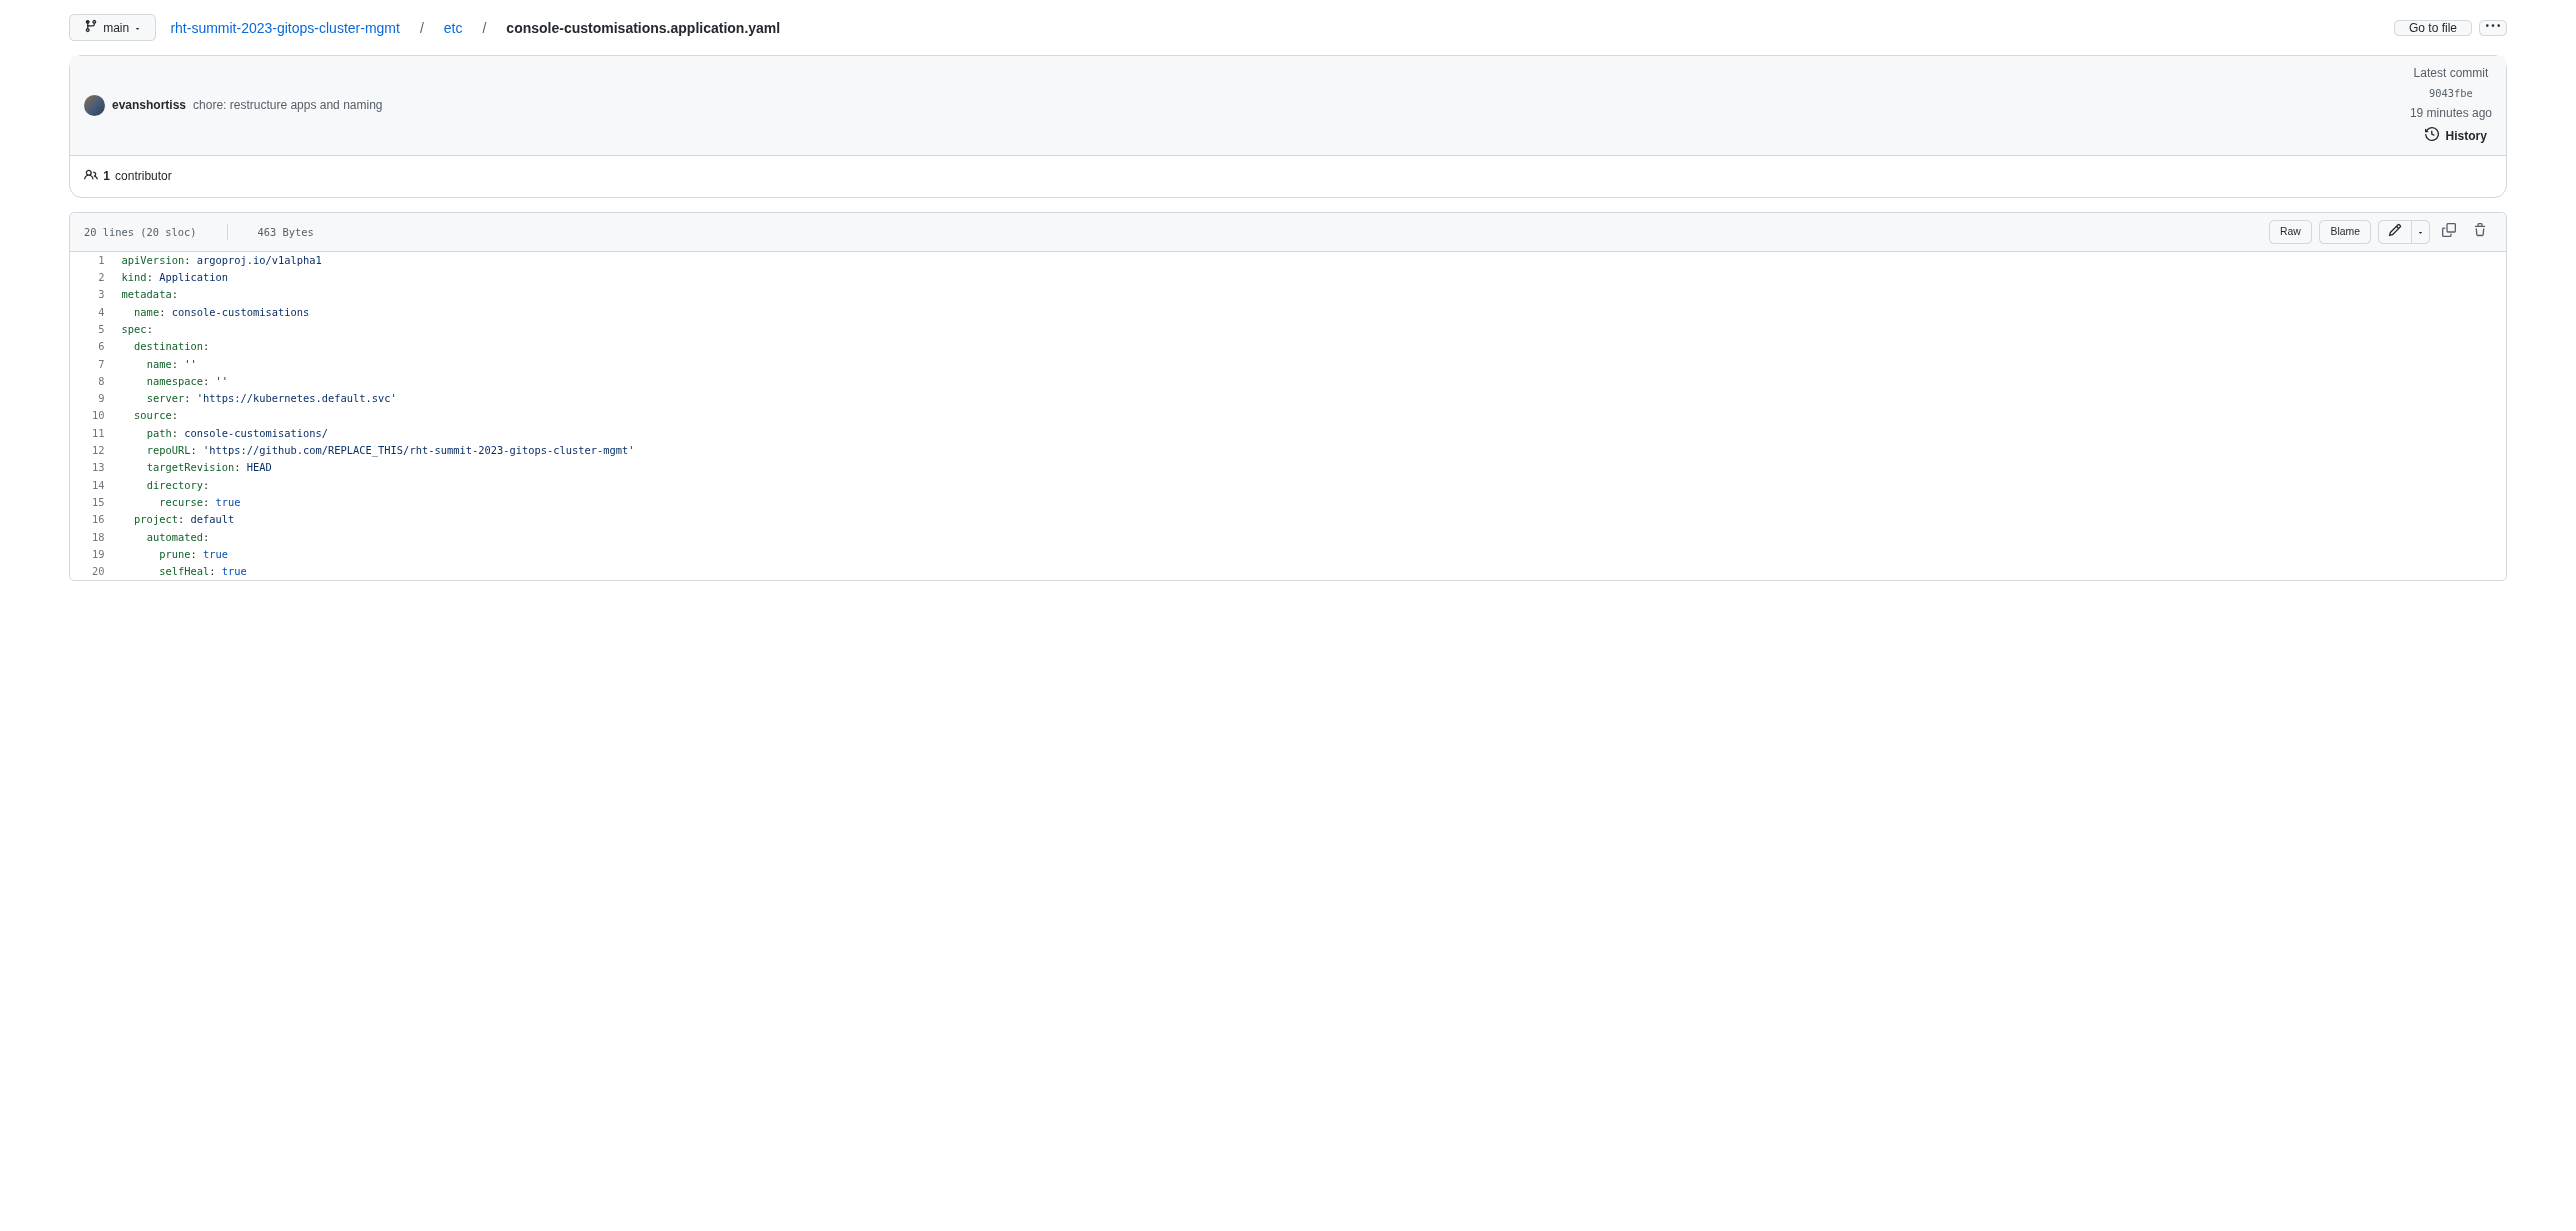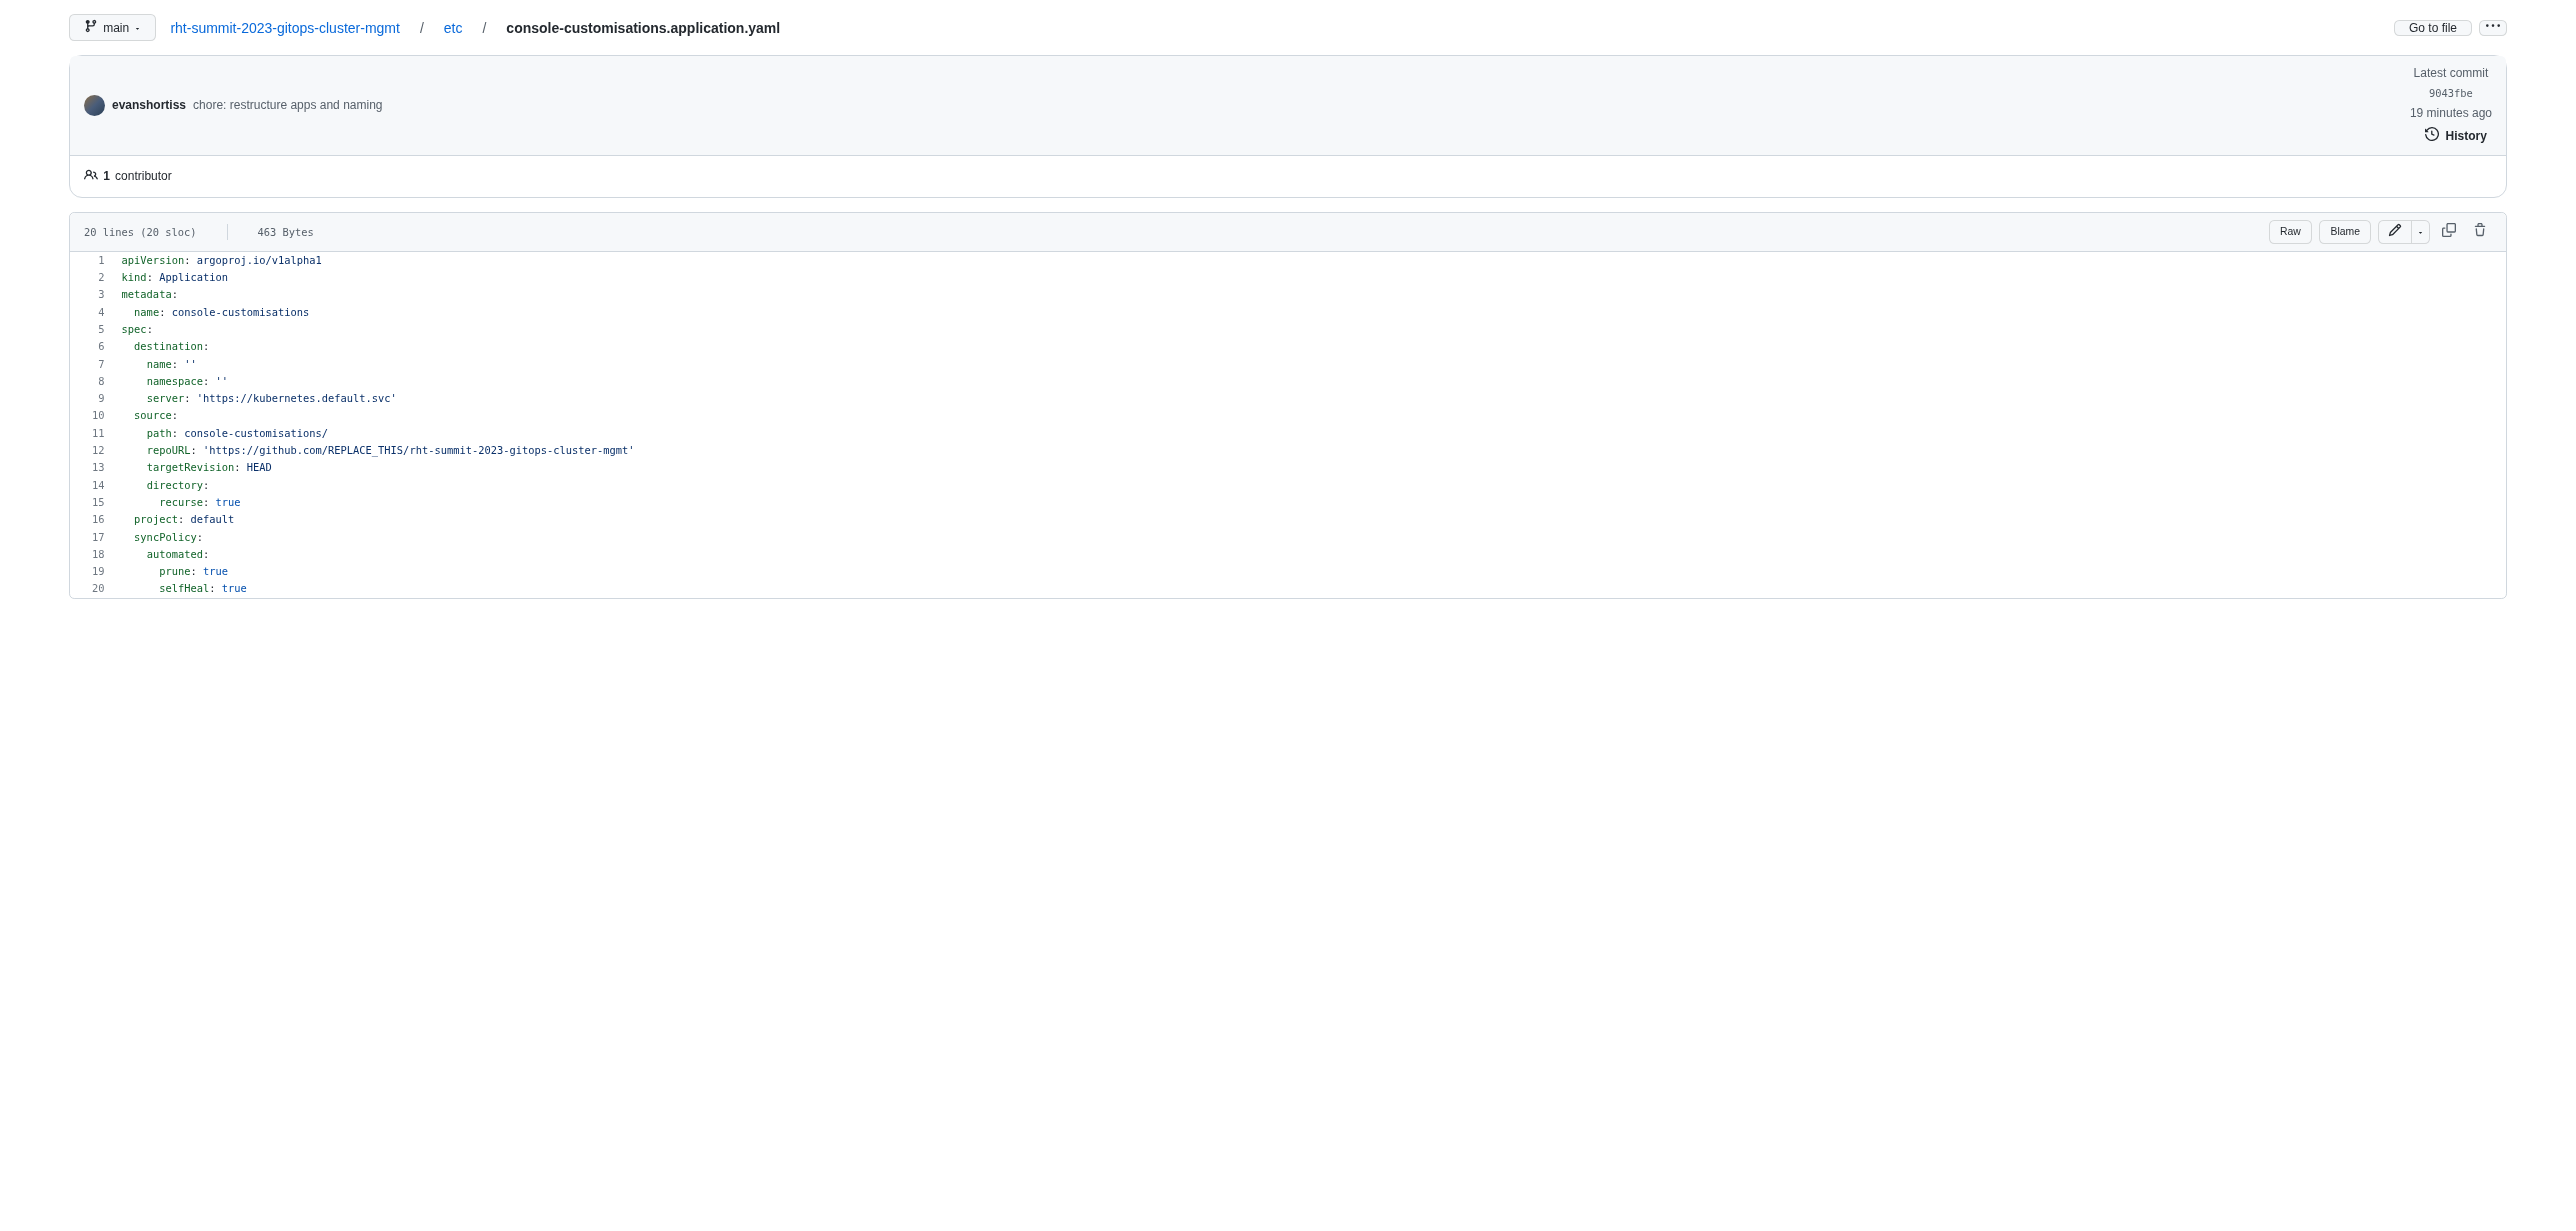--- a/index.html
+++ b/index.html
@@ -343,24 +343,20 @@
         </tr>
         <tr>
           <td class="ln">15</td>
           <td class="cl">      <span class="pl-ent">recurse</span>: <span class="pl-c1">true</span></td>
         </tr>
         <tr>
           <td class="ln">16</td>
           <td class="cl">  <span class="pl-ent">project</span>: <span class="pl-s">default</span></td>
         </tr>
         <tr>
-          <td class="ln">17</td>
-          <td class="cl">  <span class="pl-ent">syncPolicy</span>:</td>
-        </tr>
-        <tr>
           <td class="ln">18</td>
           <td class="cl">    <span class="pl-ent">automated</span>:</td>
         </tr>
         <tr>
           <td class="ln">19</td>
           <td class="cl">      <span class="pl-ent">prune</span>: <span class="pl-c1">true</span></td>
         </tr>
         <tr>
           <td class="ln">20</td>
           <td class="cl">      <span class="pl-ent">selfHeal</span>: <span class="pl-c1">true</span></td>

